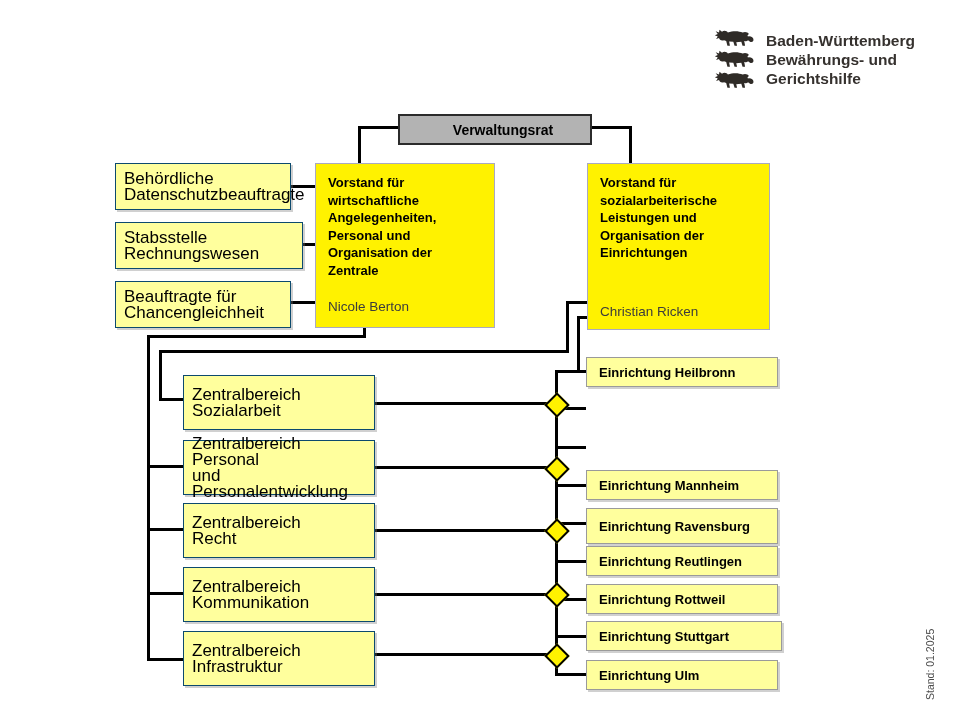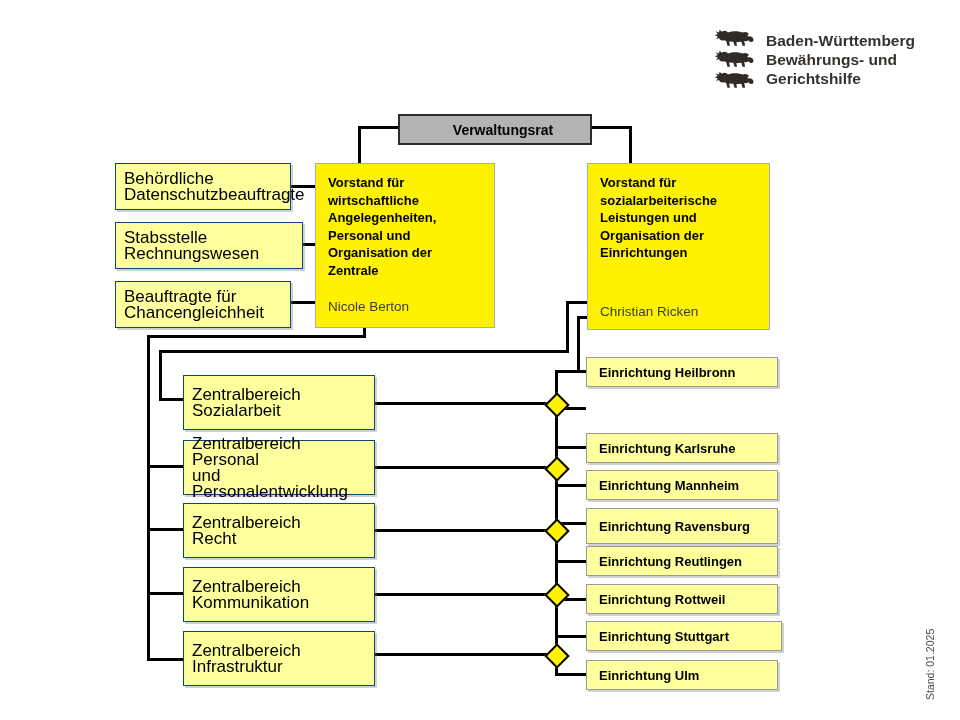--- a/index.html
+++ b/index.html
@@ -142,21 +142,20 @@
   <div class="box lt-box" style="left:183px;top:440px;width:192px;height:55px;">Zentralbereich Personal
 und Personalentwicklung</div>
   <div class="box lt-box" style="left:183px;top:503px;width:192px;height:55px;">Zentralbereich
 Recht</div>
   <div class="box lt-box" style="left:183px;top:567px;width:192px;height:55px;">Zentralbereich
 Kommunikation</div>
   <div class="box lt-box" style="left:183px;top:631px;width:192px;height:55px;">Zentralbereich
 Infrastruktur</div>
 
   <div class="box fac-box" style="left:586px;top:357px;width:192px;height:30px;">Einrichtung Heilbronn</div>
-  <div class="box fac-box" style="left:586px;top:433px;width:192px;height:30px;">Einrichtung Karlsruhe</div>
   <div class="box fac-box" style="left:586px;top:470px;width:192px;height:30px;">Einrichtung Mannheim</div>
   <div class="box fac-box" style="left:586px;top:508px;width:192px;height:36px;">Einrichtung Ravensburg</div>
   <div class="box fac-box" style="left:586px;top:546px;width:192px;height:30px;">Einrichtung Reutlingen</div>
   <div class="box fac-box" style="left:586px;top:584px;width:192px;height:30px;">Einrichtung Rottweil</div>
   <div class="box fac-box" style="left:586px;top:621px;width:196px;height:30px;">Einrichtung Stuttgart</div>
   <div class="box fac-box" style="left:586px;top:660px;width:192px;height:30px;">Einrichtung Ulm</div>
 
 </div>
 
 </body></html>

